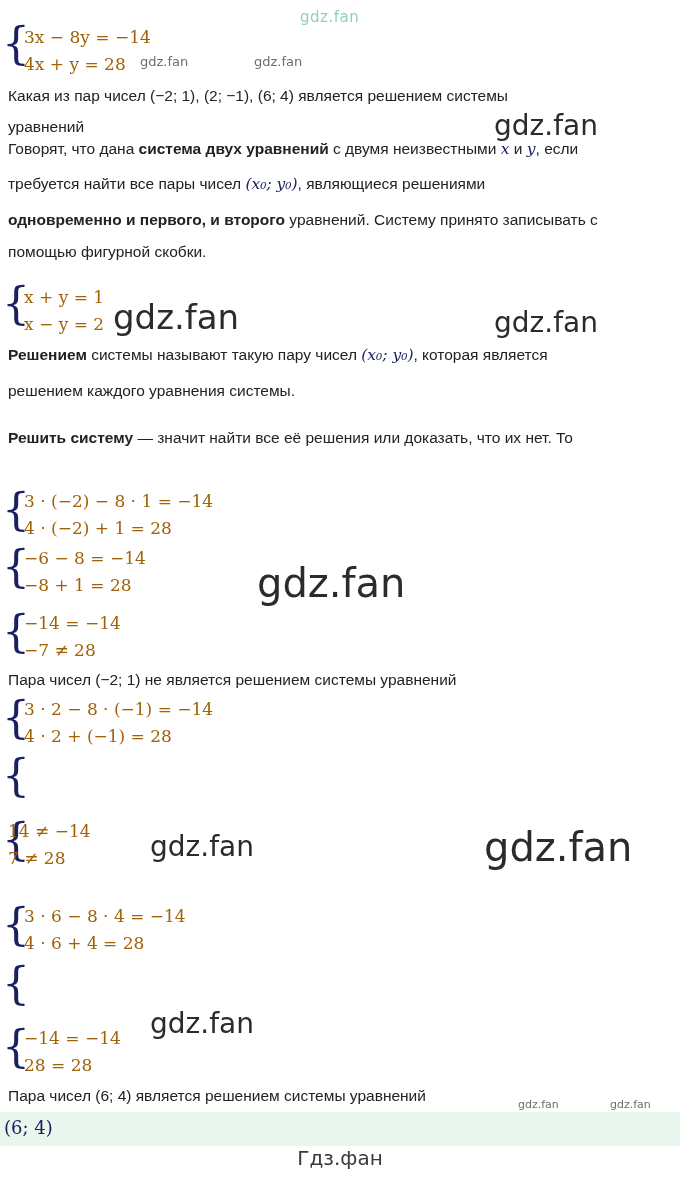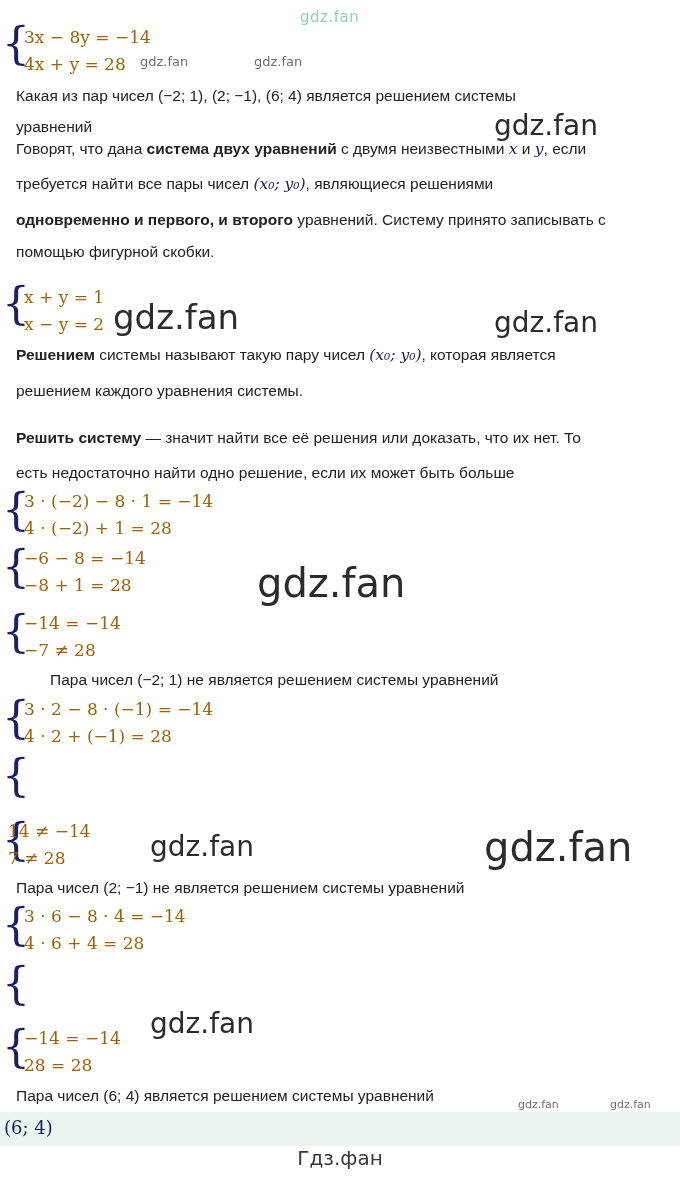--- a/index.html
+++ b/index.html
@@ -24,21 +24,21 @@
     position: absolute;
     top: 8px;
     left: 300px;
     color: #8fd0b9;
     font-size: 15px;
     font-family: "DejaVu Sans", sans-serif;
     letter-spacing: 0.5px;
   }
   .text-line {
     position: absolute;
-    left: 16px;
+    left: 8px;
     font-size: 15.5px;
     line-height: 20px;
     color: #222;
     white-space: nowrap;
   }
   .text-line.b {
     font-weight: bold;
   }
   .math {
     font-family: "DejaVu Serif", serif;
@@ -131,52 +131,50 @@
   <div class="mathblock" style="left:24px; top:284px;"><span>x + y = 1</span>
 <span>x − y = 2</span></div>
 
   <div class="wm" style="left:113px; top:297px; font-size:34px;">gdz.fan</div>
   <div class="wm" style="left:494px; top:306px; font-size:28px;">gdz.fan</div>
 
   <div class="text-line" style="top:345px;"><span class="text-line b" style="position:static;">Решением</span><span> системы называют такую пару чисел </span><span class="math">(x₀; y₀)</span><span>, которая является</span></div>
   <div class="text-line" style="top:381px;">решением каждого уравнения системы.</div>
 
   <div class="text-line" style="top:428px;"><span class="text-line b" style="position:static;">Решить систему</span><span> — значит найти все её решения или доказать, что их нет. То</span></div>
-  <div class="text-line" style="top:463px;">есть недостаточно найти одно решение, если их может быть больше</div>
 
   <div class="brace" style="left:2px; top:488px; font-size:44px; line-height:44px;">{</div>
   <div class="mathblock" style="left:24px; top:488px;"><span>3 · (−2) − 8 · 1 = −14</span>
 <span>4 · (−2) + 1 = 28</span></div>
 
   <div class="brace" style="left:2px; top:545px; font-size:44px; line-height:44px;">{</div>
   <div class="mathblock" style="left:24px; top:545px;"><span>−6 − 8 = −14</span>
 <span>−8 + 1 = 28</span></div>
 
   <div class="wm" style="left:257px; top:560px; font-size:40px;">gdz.fan</div>
 
   <div class="brace" style="left:2px; top:610px; font-size:44px; line-height:44px;">{</div>
   <div class="mathblock" style="left:24px; top:610px;"><span>−14 = −14</span>
 <span>−7 ≠ 28</span></div>
 
-  <div class="text-line" style="top:670px;margin-left:34px;">Пара чисел (−2;  1) не является решением системы уравнений</div>
+  <div class="text-line" style="top:670px;">Пара чисел (−2;  1) не является решением системы уравнений</div>
 
   <div class="brace" style="left:2px; top:696px; font-size:44px; line-height:44px;">{</div>
   <div class="mathblock" style="left:24px; top:696px;"><span>3 · 2 − 8 · (−1) = −14</span>
 <span>4 · 2 + (−1) = 28</span></div>
 
   <div class="brace" style="left:2px; top:754px; font-size:44px; line-height:44px;">{</div>
 
   <div class="brace" style="left:2px; top:818px; font-size:44px; line-height:44px;">{</div>
   <div class="mathblock" style="left:8px; top:818px;"><span>14 ≠ −14</span>
 <span>7 ≠ 28</span></div>
 
   <div class="wm" style="left:150px; top:830px; font-size:28px;">gdz.fan</div>
   <div class="wm" style="left:484px; top:824px; font-size:40px;">gdz.fan</div>
 
-  <div class="text-line" style="top:878px;">Пара чисел (2;  −1) не является решением системы уравнений</div>
 
   <div class="brace" style="left:2px; top:903px; font-size:44px; line-height:44px;">{</div>
   <div class="mathblock" style="left:24px; top:903px;"><span>3 · 6 − 8 · 4 = −14</span>
 <span>4 · 6 + 4 = 28</span></div>
 
   <div class="brace" style="left:2px; top:962px; font-size:44px; line-height:44px;">{</div>
 
   <div class="brace" style="left:2px; top:1025px; font-size:44px; line-height:44px;">{</div>
   <div class="mathblock" style="left:24px; top:1025px;"><span>−14 = −14</span>
 <span>28 = 28</span></div>

